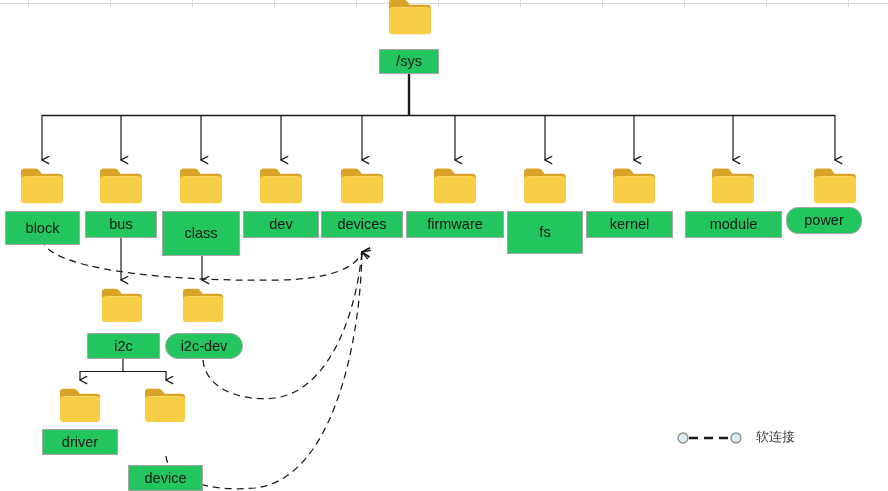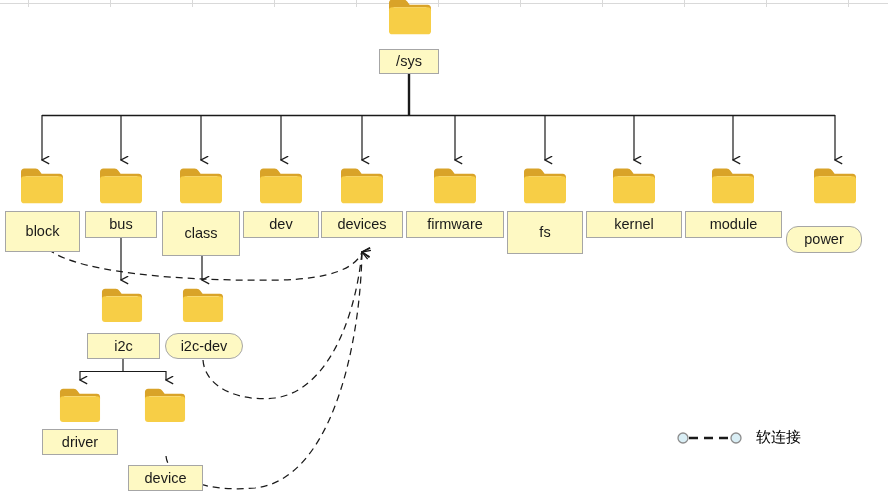--- a/index.html
+++ b/index.html
@@ -22,38 +22,38 @@
     left: 0;
     top: 0;
     width: 888px;
     height: 491px;
     pointer-events: none;
   }
   .node-box {
     position: absolute;
     box-sizing: border-box;
     border: 1px solid #a6a6a6;
-    background: #fef9c3;
+    background: #22c55e;
     display: flex;
     align-items: center;
     justify-content: center;
     font-family: "Liberation Sans", sans-serif;
     font-size: 14.5px;
     color: #1a1a1a;
     line-height: 1;
     white-space: nowrap;
   }
   .folder {
     position: absolute;
   }
   .legend-label {
     position: absolute;
     font-family: Liberation Sans, sans-serif;
-    font-size: 15px;
-    color: #000000;
+    font-size: 13px;
+    color: #404040;
     white-space: nowrap;
   }
 </style>
 </head>
 <body>
 
 <div id="canvas">
 
   <svg id="wires" viewBox="0 0 888 491">
     <defs>
@@ -128,21 +128,21 @@
       <path d="M1,7 C1,4.8 2.3,3.5 4.4,3.5 L15.5,3.5 C17.2,3.5 18.2,4.3 19.2,5.6 L21.6,8.8 L39.6,8.8 C41.7,8.8 43,10.1 43,12.2 L43,14.5 L1,14.5 Z" fill="#d9a328"></path>
       <rect x="5.2" y="11.2" width="33.6" height="4.4" rx="1.1" fill="#fdfbf2"></rect>
       <path d="M1,14.2 C1,12.4 2.2,11.3 4.2,11.3 L39.8,11.3 C41.8,11.3 43,12.4 43,14.2 L43,35.2 C43,37.1 41.8,38.3 39.8,38.3 L4.2,38.3 C2.2,38.3 1,37.1 1,35.2 Z" fill="#f7ce46"></path>
     </svg></div>
       <div class="node-box" style="left: 379px; top: 49px; width: 60px; height: 25px;">/sys</div>
       <div class="folder" style="left: 20px; top: 165px; width: 44px; height: 40px;"><svg class="folder-svg" viewBox="0 0 44 40" width="44" height="40">
       <path d="M1,7 C1,4.8 2.3,3.5 4.4,3.5 L15.5,3.5 C17.2,3.5 18.2,4.3 19.2,5.6 L21.6,8.8 L39.6,8.8 C41.7,8.8 43,10.1 43,12.2 L43,14.5 L1,14.5 Z" fill="#d9a328"></path>
       <rect x="5.2" y="11.2" width="33.6" height="4.4" rx="1.1" fill="#fdfbf2"></rect>
       <path d="M1,14.2 C1,12.4 2.2,11.3 4.2,11.3 L39.8,11.3 C41.8,11.3 43,12.4 43,14.2 L43,35.2 C43,37.1 41.8,38.3 39.8,38.3 L4.2,38.3 C2.2,38.3 1,37.1 1,35.2 Z" fill="#f7ce46"></path>
     </svg></div>
-      <div class="node-box" style="left: 5px; top: 211px; width: 75px; height: 41px;">block</div>
+      <div class="node-box" style="left: 5px; top: 211px; width: 75px; height: 34px;">block</div>
       <div class="folder" style="left: 99px; top: 165px; width: 44px; height: 40px;"><svg class="folder-svg" viewBox="0 0 44 40" width="44" height="40">
       <path d="M1,7 C1,4.8 2.3,3.5 4.4,3.5 L15.5,3.5 C17.2,3.5 18.2,4.3 19.2,5.6 L21.6,8.8 L39.6,8.8 C41.7,8.8 43,10.1 43,12.2 L43,14.5 L1,14.5 Z" fill="#d9a328"></path>
       <rect x="5.2" y="11.2" width="33.6" height="4.4" rx="1.1" fill="#fdfbf2"></rect>
       <path d="M1,14.2 C1,12.4 2.2,11.3 4.2,11.3 L39.8,11.3 C41.8,11.3 43,12.4 43,14.2 L43,35.2 C43,37.1 41.8,38.3 39.8,38.3 L4.2,38.3 C2.2,38.3 1,37.1 1,35.2 Z" fill="#f7ce46"></path>
     </svg></div>
       <div class="node-box" style="left: 85px; top: 211px; width: 72px; height: 27px;">bus</div>
       <div class="folder" style="left: 179px; top: 165px; width: 44px; height: 40px;"><svg class="folder-svg" viewBox="0 0 44 40" width="44" height="40">
       <path d="M1,7 C1,4.8 2.3,3.5 4.4,3.5 L15.5,3.5 C17.2,3.5 18.2,4.3 19.2,5.6 L21.6,8.8 L39.6,8.8 C41.7,8.8 43,10.1 43,12.2 L43,14.5 L1,14.5 Z" fill="#d9a328"></path>
       <rect x="5.2" y="11.2" width="33.6" height="4.4" rx="1.1" fill="#fdfbf2"></rect>
       <path d="M1,14.2 C1,12.4 2.2,11.3 4.2,11.3 L39.8,11.3 C41.8,11.3 43,12.4 43,14.2 L43,35.2 C43,37.1 41.8,38.3 39.8,38.3 L4.2,38.3 C2.2,38.3 1,37.1 1,35.2 Z" fill="#f7ce46"></path>
@@ -170,33 +170,33 @@
       <path d="M1,7 C1,4.8 2.3,3.5 4.4,3.5 L15.5,3.5 C17.2,3.5 18.2,4.3 19.2,5.6 L21.6,8.8 L39.6,8.8 C41.7,8.8 43,10.1 43,12.2 L43,14.5 L1,14.5 Z" fill="#d9a328"></path>
       <rect x="5.2" y="11.2" width="33.6" height="4.4" rx="1.1" fill="#fdfbf2"></rect>
       <path d="M1,14.2 C1,12.4 2.2,11.3 4.2,11.3 L39.8,11.3 C41.8,11.3 43,12.4 43,14.2 L43,35.2 C43,37.1 41.8,38.3 39.8,38.3 L4.2,38.3 C2.2,38.3 1,37.1 1,35.2 Z" fill="#f7ce46"></path>
     </svg></div>
       <div class="node-box" style="left: 507px; top: 211px; width: 76px; height: 43px;">fs</div>
       <div class="folder" style="left: 612px; top: 165px; width: 44px; height: 40px;"><svg class="folder-svg" viewBox="0 0 44 40" width="44" height="40">
       <path d="M1,7 C1,4.8 2.3,3.5 4.4,3.5 L15.5,3.5 C17.2,3.5 18.2,4.3 19.2,5.6 L21.6,8.8 L39.6,8.8 C41.7,8.8 43,10.1 43,12.2 L43,14.5 L1,14.5 Z" fill="#d9a328"></path>
       <rect x="5.2" y="11.2" width="33.6" height="4.4" rx="1.1" fill="#fdfbf2"></rect>
       <path d="M1,14.2 C1,12.4 2.2,11.3 4.2,11.3 L39.8,11.3 C41.8,11.3 43,12.4 43,14.2 L43,35.2 C43,37.1 41.8,38.3 39.8,38.3 L4.2,38.3 C2.2,38.3 1,37.1 1,35.2 Z" fill="#f7ce46"></path>
     </svg></div>
-      <div class="node-box" style="left: 586px; top: 211px; width: 96px; height: 27px;">kernel</div>
+      <div class="node-box" style="left: 586px; top: 211px; width: 87px; height: 27px;">kernel</div>
       <div class="folder" style="left: 711px; top: 165px; width: 44px; height: 40px;"><svg class="folder-svg" viewBox="0 0 44 40" width="44" height="40">
       <path d="M1,7 C1,4.8 2.3,3.5 4.4,3.5 L15.5,3.5 C17.2,3.5 18.2,4.3 19.2,5.6 L21.6,8.8 L39.6,8.8 C41.7,8.8 43,10.1 43,12.2 L43,14.5 L1,14.5 Z" fill="#d9a328"></path>
       <rect x="5.2" y="11.2" width="33.6" height="4.4" rx="1.1" fill="#fdfbf2"></rect>
       <path d="M1,14.2 C1,12.4 2.2,11.3 4.2,11.3 L39.8,11.3 C41.8,11.3 43,12.4 43,14.2 L43,35.2 C43,37.1 41.8,38.3 39.8,38.3 L4.2,38.3 C2.2,38.3 1,37.1 1,35.2 Z" fill="#f7ce46"></path>
     </svg></div>
       <div class="node-box" style="left: 685px; top: 211px; width: 97px; height: 27px;">module</div>
       <div class="folder" style="left: 813px; top: 165px; width: 44px; height: 40px;"><svg class="folder-svg" viewBox="0 0 44 40" width="44" height="40">
       <path d="M1,7 C1,4.8 2.3,3.5 4.4,3.5 L15.5,3.5 C17.2,3.5 18.2,4.3 19.2,5.6 L21.6,8.8 L39.6,8.8 C41.7,8.8 43,10.1 43,12.2 L43,14.5 L1,14.5 Z" fill="#d9a328"></path>
       <rect x="5.2" y="11.2" width="33.6" height="4.4" rx="1.1" fill="#fdfbf2"></rect>
       <path d="M1,14.2 C1,12.4 2.2,11.3 4.2,11.3 L39.8,11.3 C41.8,11.3 43,12.4 43,14.2 L43,35.2 C43,37.1 41.8,38.3 39.8,38.3 L4.2,38.3 C2.2,38.3 1,37.1 1,35.2 Z" fill="#f7ce46"></path>
     </svg></div>
-      <div class="node-box" style="left: 786px; top: 226px; width: 76px; height: 27px; border-radius: 12px;">power</div>
+      <div class="node-box" style="left: 786px; top: 207px; width: 76px; height: 27px; border-radius: 12px;">power</div>
       <div class="folder" style="left: 101px; top: 285px; width: 42px; height: 39px;"><svg class="folder-svg" viewBox="0 0 44 40" width="42" height="39">
       <path d="M1,7 C1,4.8 2.3,3.5 4.4,3.5 L15.5,3.5 C17.2,3.5 18.2,4.3 19.2,5.6 L21.6,8.8 L39.6,8.8 C41.7,8.8 43,10.1 43,12.2 L43,14.5 L1,14.5 Z" fill="#d9a328"></path>
       <rect x="5.2" y="11.2" width="33.6" height="4.4" rx="1.1" fill="#fdfbf2"></rect>
       <path d="M1,14.2 C1,12.4 2.2,11.3 4.2,11.3 L39.8,11.3 C41.8,11.3 43,12.4 43,14.2 L43,35.2 C43,37.1 41.8,38.3 39.8,38.3 L4.2,38.3 C2.2,38.3 1,37.1 1,35.2 Z" fill="#f7ce46"></path>
     </svg></div>
       <div class="node-box" style="left: 87px; top: 333px; width: 73px; height: 26px;">i2c</div>
       <div class="folder" style="left: 182px; top: 285px; width: 42px; height: 39px;"><svg class="folder-svg" viewBox="0 0 44 40" width="42" height="39">
       <path d="M1,7 C1,4.8 2.3,3.5 4.4,3.5 L15.5,3.5 C17.2,3.5 18.2,4.3 19.2,5.6 L21.6,8.8 L39.6,8.8 C41.7,8.8 43,10.1 43,12.2 L43,14.5 L1,14.5 Z" fill="#d9a328"></path>
       <rect x="5.2" y="11.2" width="33.6" height="4.4" rx="1.1" fill="#fdfbf2"></rect>
       <path d="M1,14.2 C1,12.4 2.2,11.3 4.2,11.3 L39.8,11.3 C41.8,11.3 43,12.4 43,14.2 L43,35.2 C43,37.1 41.8,38.3 39.8,38.3 L4.2,38.3 C2.2,38.3 1,37.1 1,35.2 Z" fill="#f7ce46"></path>

